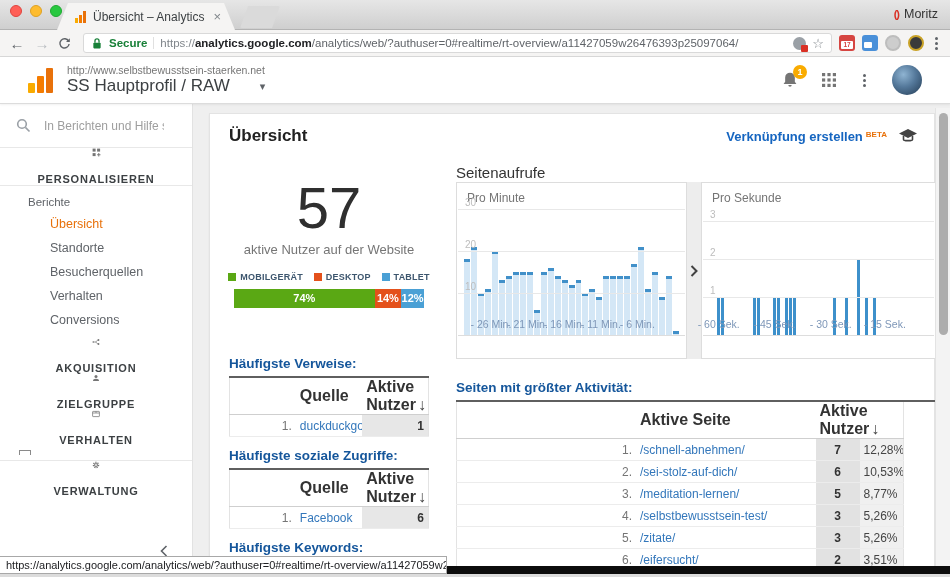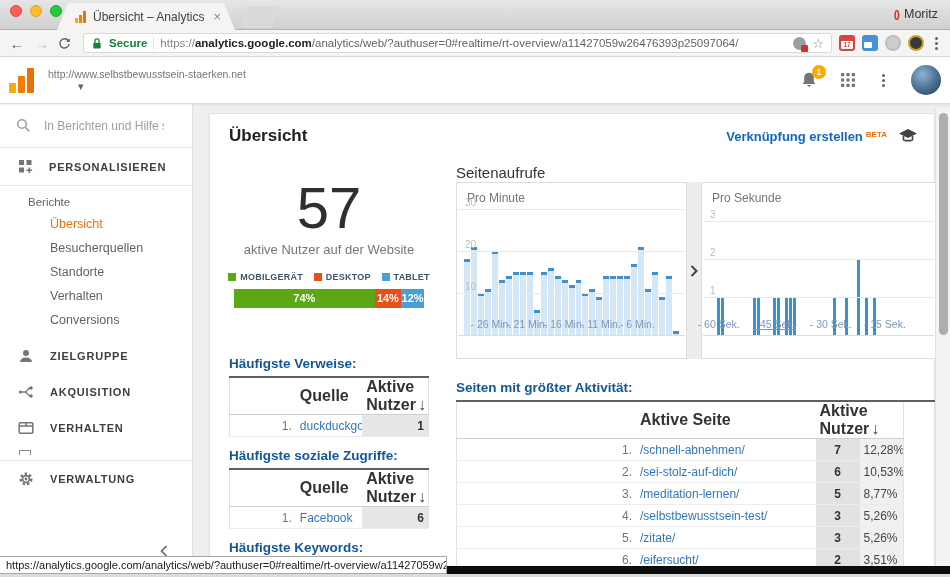--- a/index.html
+++ b/index.html
@@ -49,21 +49,21 @@
     border-radius:1px; font-size:6.5px; font-weight:bold; color:#d64541; text-align:center; line-height:8px;}
   .ext.shot { background:#4a90d9; }
   .ext.shot::after{ content:""; position:absolute; left:2px; bottom:3px; width:8px; height:6px; background:#fff; border-radius:1px;}
   .ext.graycircle { border-radius:50%; background:#cdcdcd; border:2px solid #bdbdbd;}
   .ext.goldcircle { border-radius:50%; background:#3a3a3a; border:2px solid #c9a227;}
   .vdots { display:inline-flex; flex-direction:column; gap:2px; align-items:center; padding:0 4px;}
   .vdots i{ width:3px; height:3px; border-radius:50%; background:#5f6368; display:block;}
 
   
   .ga-header { position:absolute; left:0; top:57px; width:100%; height:47px; background:#fff;
-    border-bottom:1px solid #dcdcdc; display:flex; align-items:center; padding:0 9px;
+    border-bottom:1px solid #dcdcdc; display:flex; align-items:center; padding:0 28px;
     box-shadow:0 1px 2px rgba(0,0,0,.06); z-index:5; }
   .ga-logo { display:flex; align-items:flex-end; gap:2px; height:26px; margin-right:14px; }
   .ga-logo i{ display:block; width:7px; border-radius:1px; }
   .ga-logo i:nth-child(1){ height:10px; background:#f9ab00;}
   .ga-logo i:nth-child(2){ height:17px; background:#f57c00;}
   .ga-logo i:nth-child(3){ height:25px; background:#e8710a;}
   .ga-site { font-size:10.5px; color:#757575; }
   .ga-view { font-size:17px; color:#3c4043; display:flex; align-items:center; }
   .ga-caret { font-size:11px; color:#5f6368; margin-left:30px; }
   .ga-actions { margin-left:auto; display:flex; align-items:center; gap:22px; }
@@ -78,21 +78,21 @@
   .sidebar { position:absolute; left:0; top:0; width:193px; height:100%; background:#fff;
     border-right:1px solid #e2e2e2; }
   .content { position:absolute; left:193px; top:0; right:0; height:100%; background:#efefef; }
 
   
   .search-row { height:44px; display:flex; align-items:center; padding:0 16px; gap:13px;
     border-bottom:1px solid #e8e8e8; }
   .search-row input { border:none; outline:none; font-size:12px; color:#444; width:120px;
     font-family:inherit; background:transparent; }
   .search-row input::placeholder { color:#9e9e9e; }
-  .nav-row { height:36px; display:flex; align-items:center; padding:0 18px; gap:16px; }
+  .nav-row { height:36px; display:flex; align-items:center; padding:0 18px; gap:16px;flex-direction:column; }
   .nav-row.tall { height:38px; border-bottom:1px solid #e8e8e8; }
   .nav-label { font-size:11px; font-weight:bold; letter-spacing:.8px; color:#3c4043; }
   .reports-label { margin:10px 0 2px 28px; font-size:11.5px; color:#5f6368; }
   .sub-list { padding:2px 0 6px 50px; }
   .sub-item { height:24px; line-height:24px; font-size:12.5px; color:#5f6368; }
   .sub-item.active { color:#e8710a; }
   .flag-sliver { margin:4px 0 0 19px; width:12px; height:5px; border:1.5px solid #8a8a8a; border-bottom:none; }
   .side-divider { border-top:1px solid #e8e8e8; margin-top:5px; }
   .collapse-btn { position:absolute; left:158px; top:440px; color:#5f6368; }
 
@@ -237,20 +237,21 @@
 
   <div class="ga-header">
     <div class="ga-logo">
         <i></i>
         <i></i>
         <i></i>
       </div>
     <div>
       <div class="ga-site">http://www.selbstbewusstsein-staerken.net</div>
       <div class="ga-view">
+        <span>SS Hauptprofil / RAW</span>
         <span class="ga-caret">▾</span>
       </div>
     </div>
     <div class="ga-actions">
       <span class="bell-wrap">
         <svg width="18" height="18" viewBox="0 0 16 16">
             <path d="M8 1.5a4.3 4.3 0 0 1 4.3 4.3v3.7l1.4 2H2.3l1.4-2V5.8A4.3 4.3 0 0 1 8 1.5z" fill="#757575"></path>
             <path d="M6.5 12.5a1.5 1.5 0 0 0 3 0z" fill="#757575"></path>
           </svg>
         <span class="badge">1</span>
@@ -294,44 +295,44 @@
               <rect x="8.5" y="1" width="5" height="5"></rect>
               <rect x="1" y="8.5" width="5" height="5"></rect>
               <path d="M10.5 8.5h1.6v2h2v1.6h-2v2h-1.6v-2h-2v-1.6h2z"></path>
             </g>
           </svg>
         <span class="nav-label">PERSONALISIEREN</span>
       </div>
       <div class="reports-label">Berichte</div>
       <div class="sub-list">
         <div class="sub-item active">Übersicht</div>
+        <div class="sub-item">Standorte</div>
         <div class="sub-item">Besucherquellen</div>
-        <div class="sub-item">Standorte</div>
         <div class="sub-item">Verhalten</div>
         <div class="sub-item">Conversions</div>
-      </div>
-      <div class="nav-row">
-        <svg width="16" height="16" viewBox="0 0 16 16">
-            <circle cx="8" cy="5" r="3" fill="#757575"></circle>
-            <path d="M2 14a6 4.6 0 0 1 12 0z" fill="#757575"></path>
-          </svg>
-        <span class="nav-label">ZIELGRUPPE</span>
       </div>
       <div class="nav-row">
         <svg width="16" height="16" viewBox="0 0 16 16">
             <g stroke="#757575" stroke-width="1.4" fill="none">
               <path d="M3 8h4"></path>
               <path d="M7 8c2.5 0 2.5-4 5-4"></path>
               <path d="M7 8c2.5 0 2.5 4 5 4"></path>
             </g>
             <circle cx="2.5" cy="8" r="1.6" fill="#757575"></circle>
             <circle cx="13" cy="4" r="1.8" fill="#757575"></circle>
             <circle cx="13" cy="12" r="1.8" fill="#757575"></circle>
           </svg>
         <span class="nav-label"><span>AKQUISITION</span></span>
+      </div>
+      <div class="nav-row">
+        <svg width="16" height="16" viewBox="0 0 16 16">
+            <circle cx="8" cy="5" r="3" fill="#757575"></circle>
+            <path d="M2 14a6 4.6 0 0 1 12 0z" fill="#757575"></path>
+          </svg>
+        <span class="nav-label">ZIELGRUPPE</span>
       </div>
       <div class="nav-row">
         <svg width="16" height="16" viewBox="0 0 16 16">
             <rect x="1.2" y="2.8" width="13.6" height="10.4" rx="1" fill="none" stroke="#757575" stroke-width="1.5"></rect>
             <line x1="1.2" y1="6" x2="14.8" y2="6" stroke="#757575" stroke-width="1.5"></line>
             <line x1="8" y1="6" x2="8" y2="2.8" stroke="#757575" stroke-width="1.5"></line>
           </svg>
         <span class="nav-label">VERHALTEN</span>
       </div>
       <div class="flag-sliver"></div>
@@ -682,21 +683,21 @@
                       </div>
                       <div class="ps-slot">
                         <div class="ps-bar" style="height: 0px;"></div>
                       </div>
                       <div class="ps-slot">
                         <div class="ps-bar" style="height: 0px;"></div>
                       </div>
                     </div>
                     <div class="xlabels">
                       <span class="xlabel" style="left: 6.8%;">- 60 Sek.</span>
-                      <span class="xlabel" style="left: 31%; text-decoration: underline;">- 45 Sek.</span>
+                      <span class="xlabel" style="left: 31%;">- 45 Sek.</span>
                       <span class="xlabel" style="left: 55.3%;">- 30 Sek.</span>
                       <span class="xlabel" style="left: 78.7%;">- 15 Sek.</span>
                     </div>
                     <div class="gridline" style="bottom: 38px;"></div>
                     <span class="ytick" style="bottom: 40px;">1</span>
                     <div class="gridline" style="bottom: 76px;"></div>
                     <span class="ytick" style="bottom: 78px;">2</span>
                     <div class="gridline" style="bottom: 114px;"></div>
                     <span class="ytick" style="bottom: 116px;">3</span>
                   </div>

